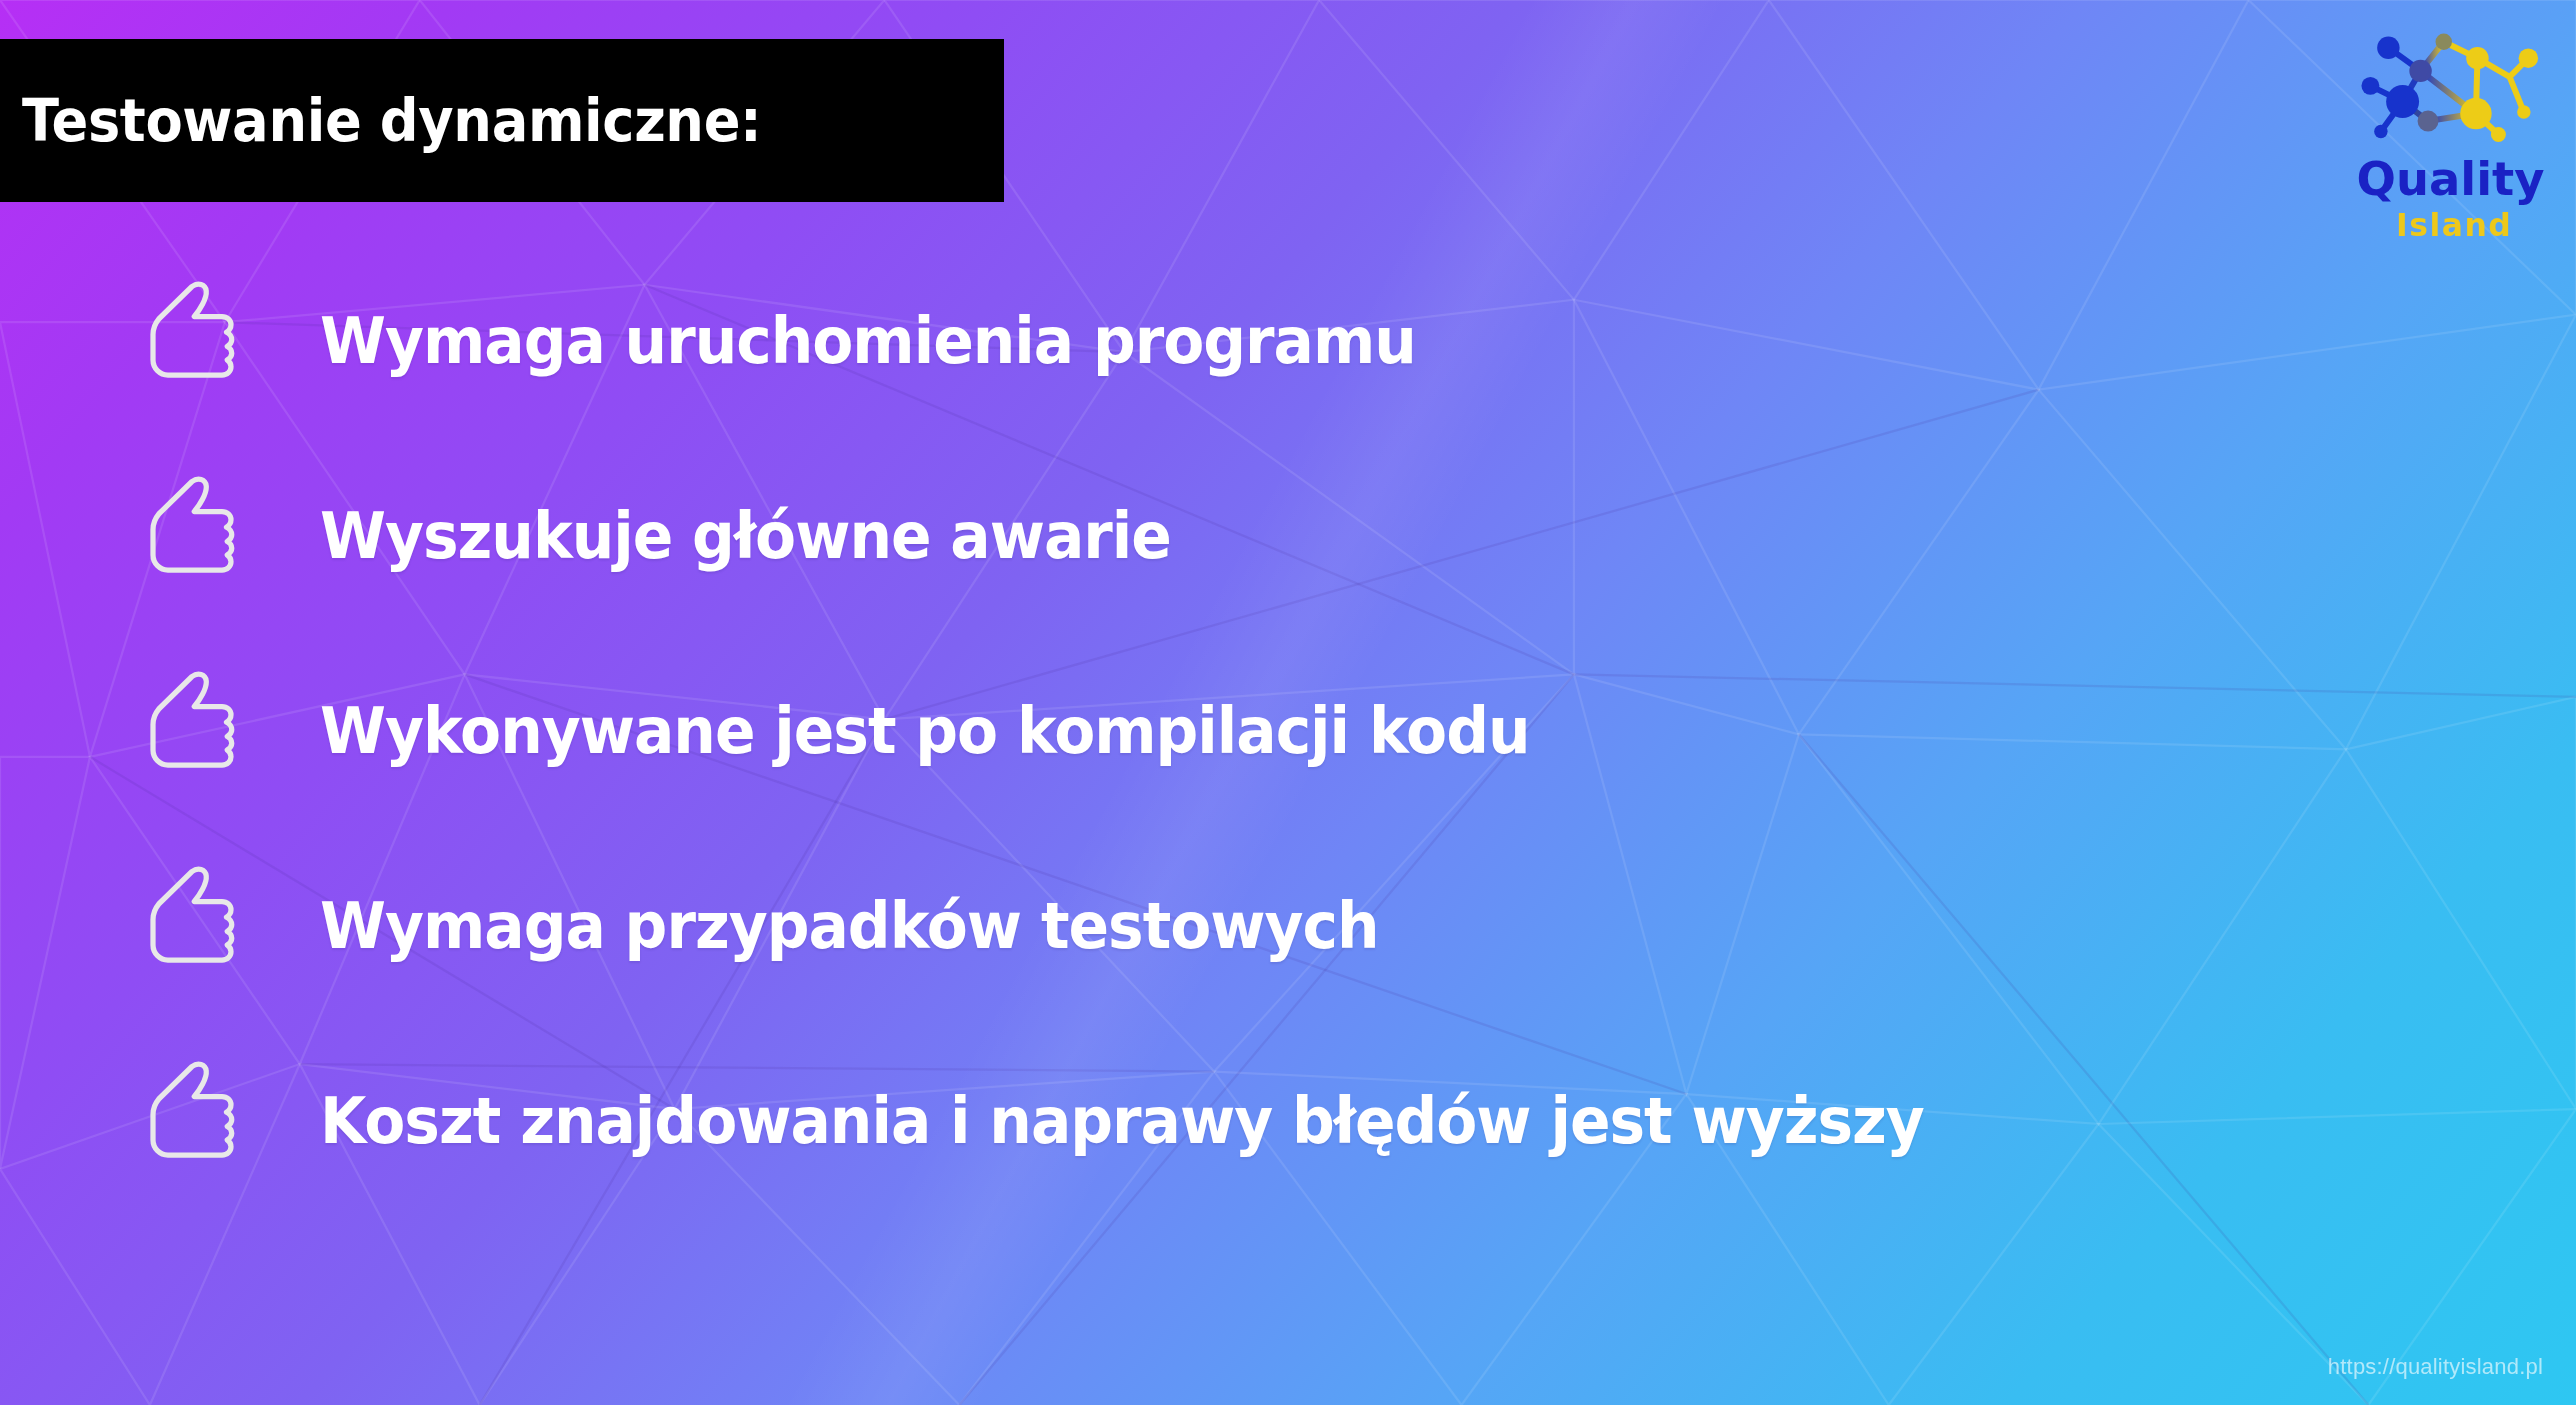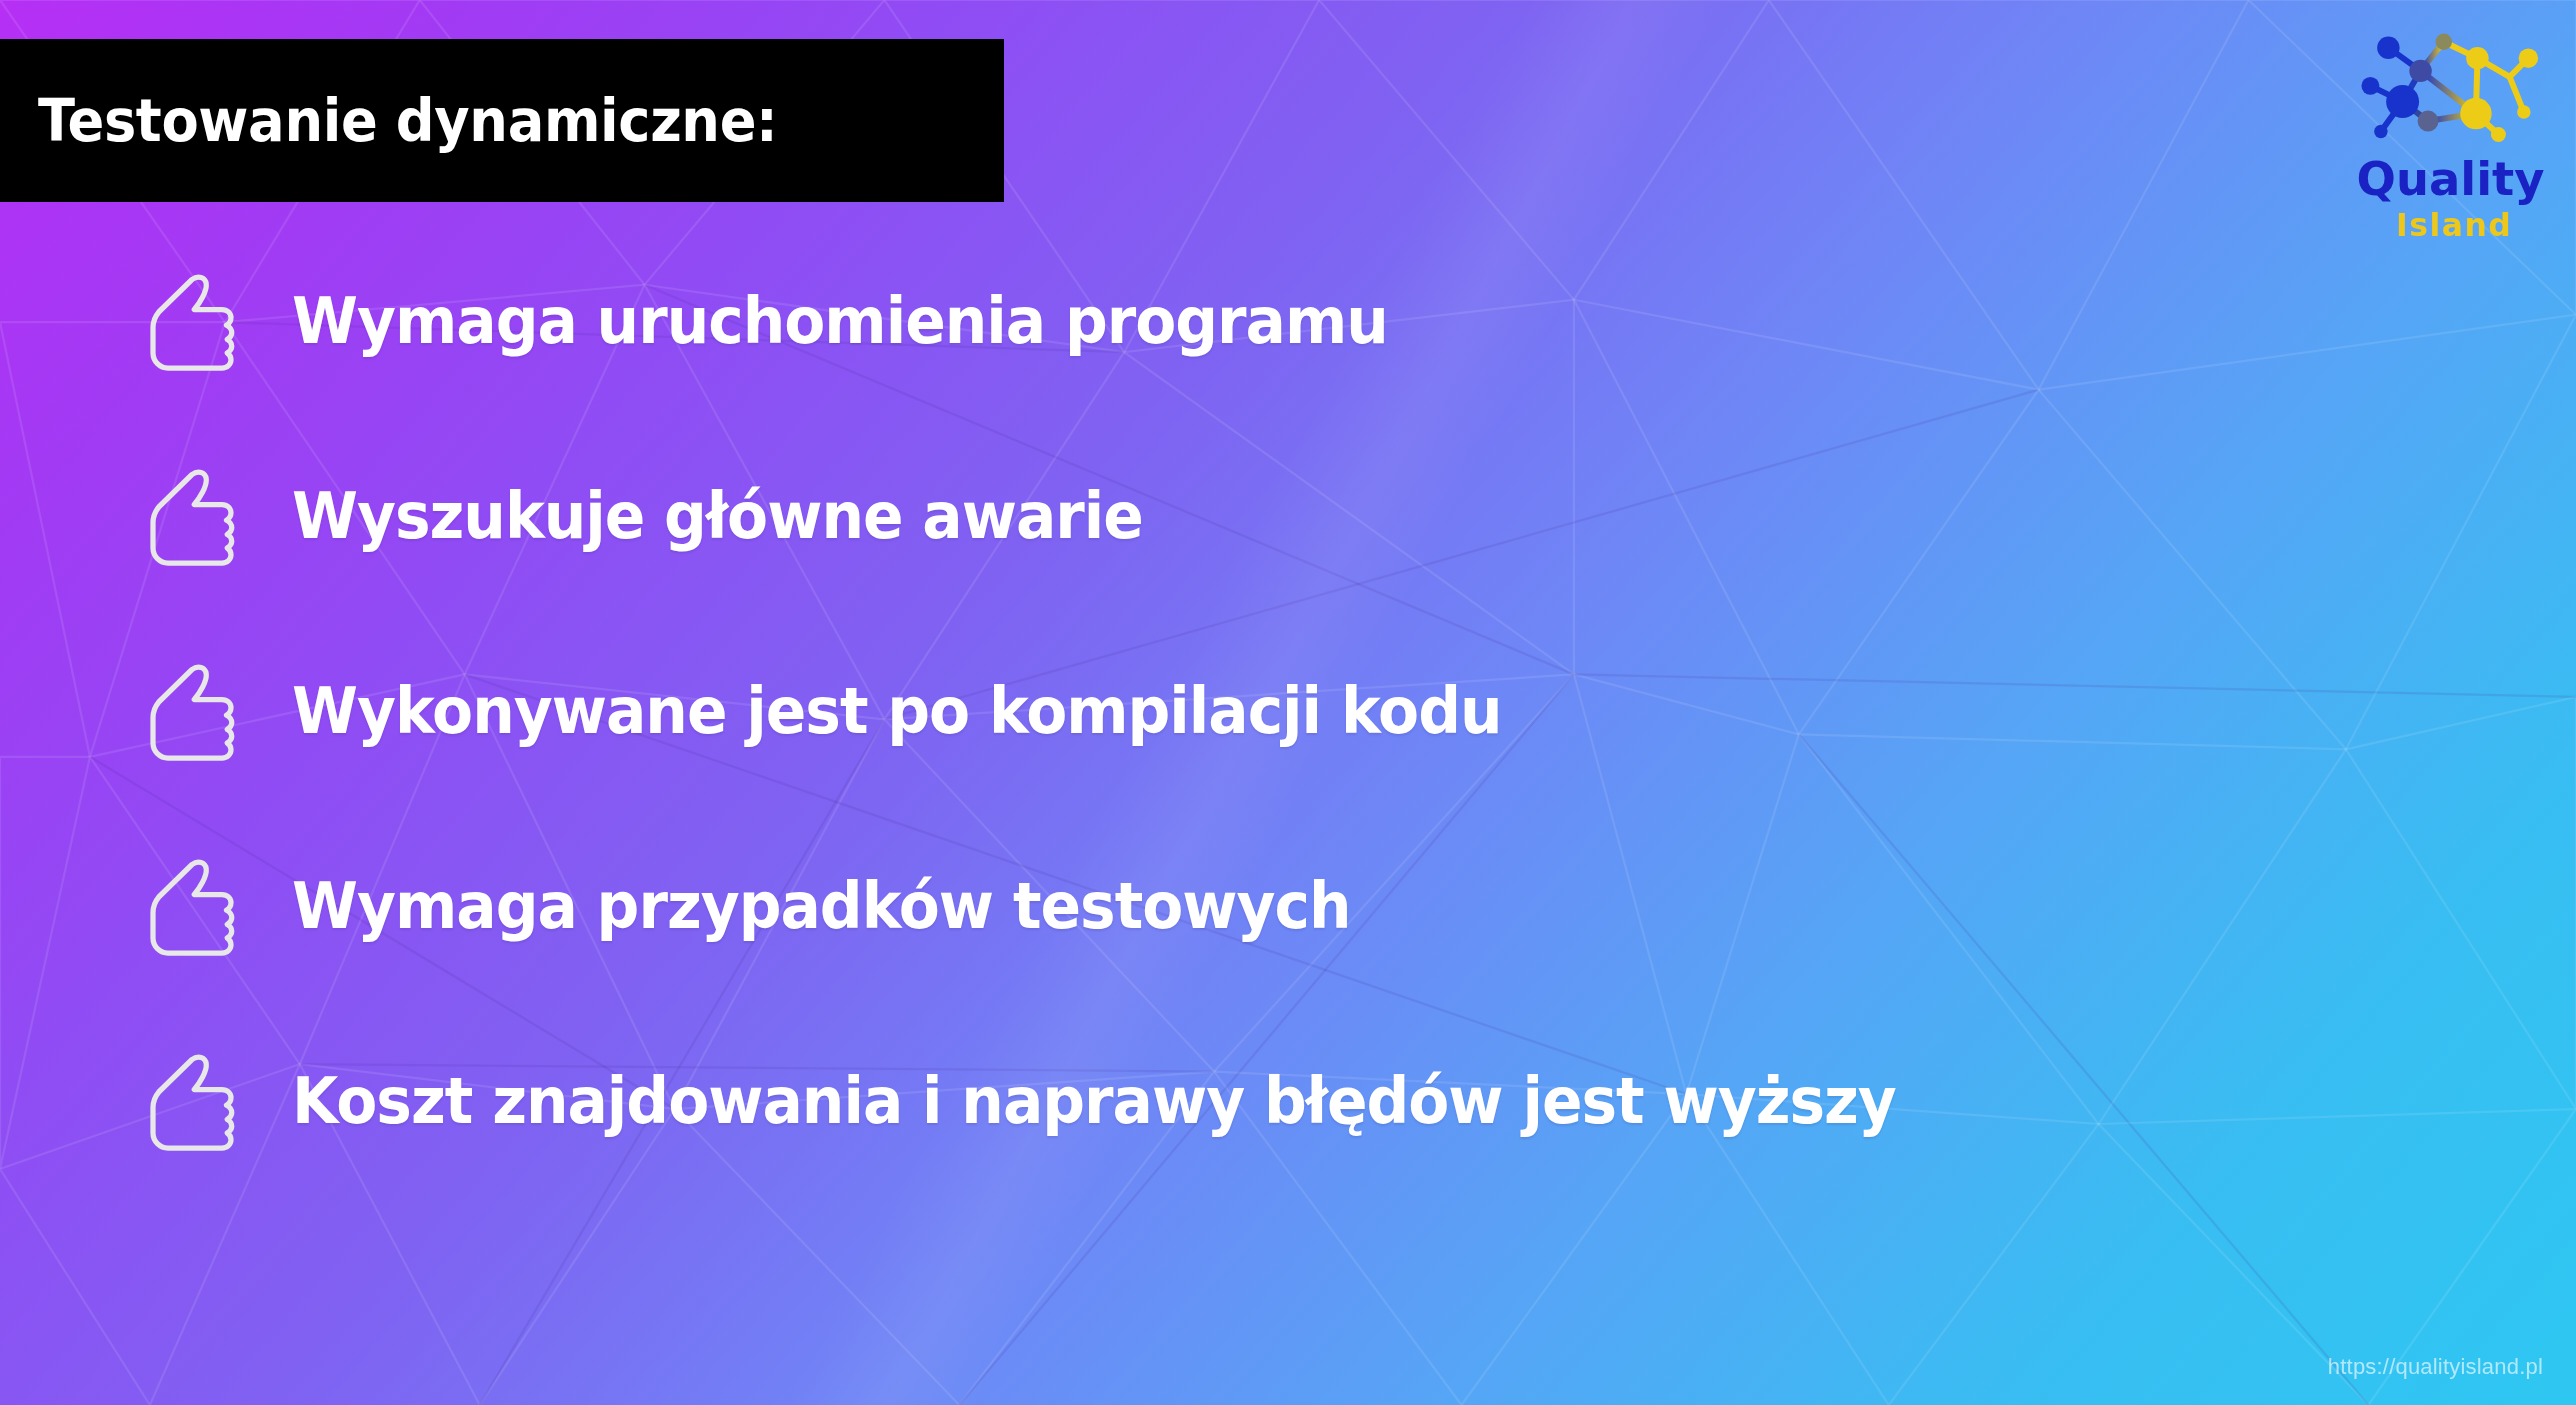--- a/index.html
+++ b/index.html
@@ -42,21 +42,21 @@
   }
 
   
   .title-band {
     position:absolute;
     left:0; top:39px;
     width:1004px; height:163px;
     background:#000000;
     display:flex;
     align-items:center;
-    padding-left:38px;
+    padding-left:22px;
     z-index:5;
   }
   .title-text {
     color:#ffffff;
     font-size:59px;
     font-weight:700;
     letter-spacing:-0.4px;
     font-family:"DejaVu Sans", sans-serif;
     transform:scaleX(0.92);
     transform-origin:left center;
@@ -66,23 +66,24 @@
   
   .bullet-list {
     position:absolute;
     left:147px;
     top:264px;
     width:2323px;
     z-index:4;
   }
   .bullet-row {
     display:flex;
-    align-items:center;
+    align-items:flex-end;
     height:114px;
     margin-bottom:81px;
+    gap:28px;
   }
   .bullet-row:last-child { margin-bottom:0; }
 
   .thumb-icon {
     flex:0 0 auto;
     width:96px; height:99px;
     margin-right:49px;
   }
   .thumb-icon svg { display:block; width:100%; height:100%; }
 

